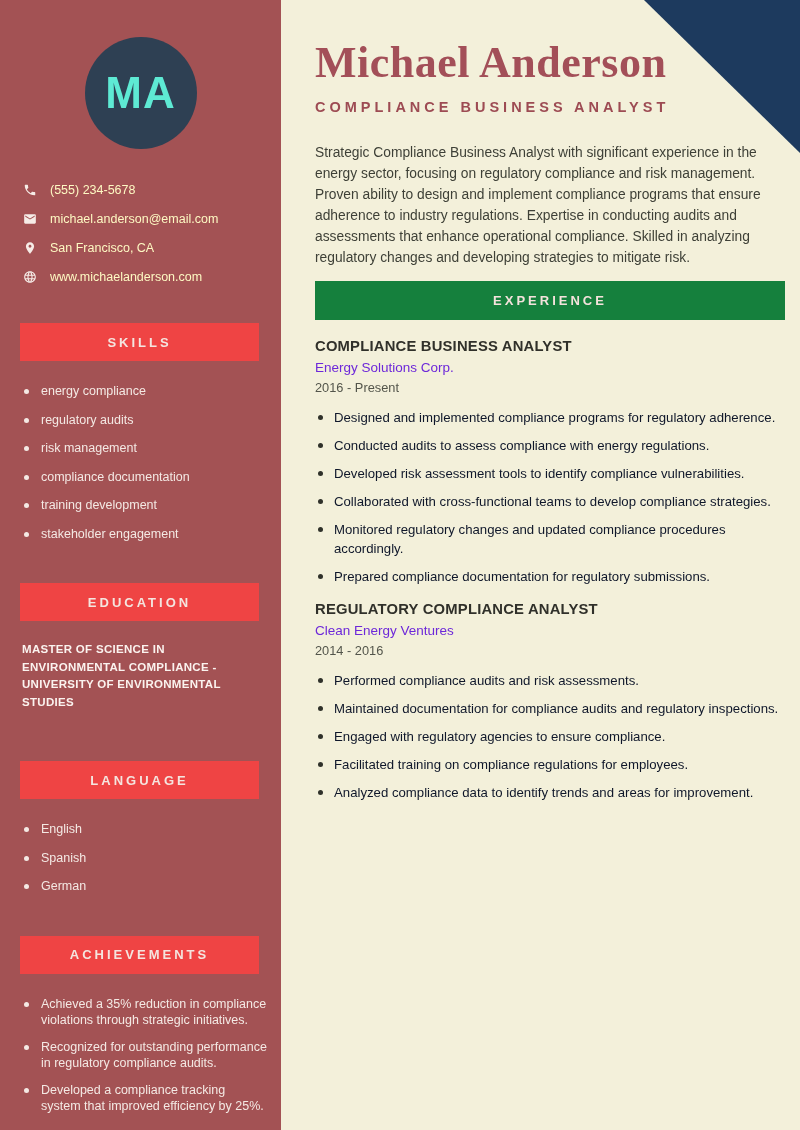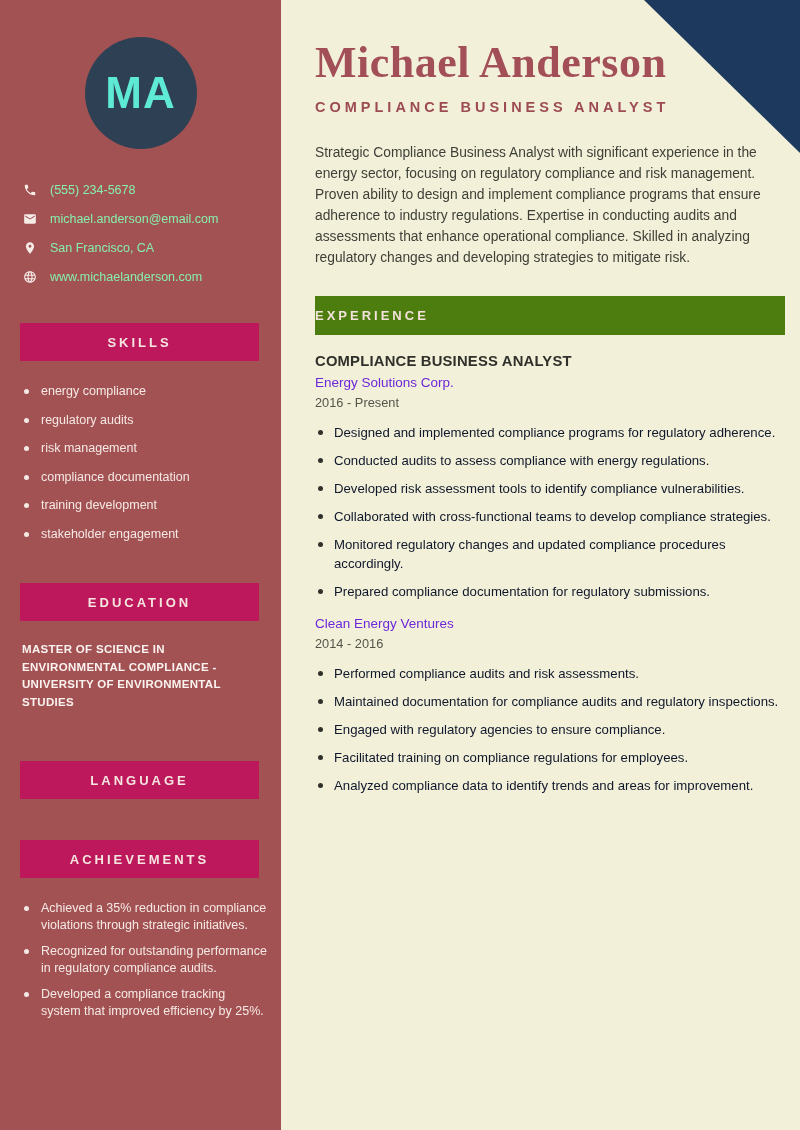--- a/index.html
+++ b/index.html
@@ -32,26 +32,26 @@
     letter-spacing: 1px;
   }
   .contact { margin: 26px 0 0 22px; }
   .contact-row { display: flex; align-items: center; height: 29px; }
   .contact-row .cicon {
     width: 15px; height: 15px; margin-right: 13px;
     display: inline-flex; align-items: center; justify-content: center;
     color: #f6ece7; flex-shrink: 0;
   }
   .contact-row .cicon svg { width: 14px; height: 14px; fill: #f6ece7; }
-  .contact-text { color: #86efac; font-size: 12.5px; }
+  .contact-text { color: #fef9c3; font-size: 12.5px; }
 
   .side-band {
     margin: 0 22px 0 20px;
     height: 38px;
-    background: #be185d;
+    background: #ef4444;
     display: flex; align-items: center; justify-content: center;
     color: #f4e5df;
     font-size: 13px; font-weight: bold;
     letter-spacing: 3px;
   }
   .band-skills { margin-top: 32px; }
   .band-education { margin-top: 41px; }
   .band-language { margin-top: 50px; }
   .band-achievements { margin-top: 41px; }
 
@@ -111,24 +111,24 @@
     color: #9d4b53;
   }
   .summary {
     margin-top: 27px;
     font-size: 13.8px;
     line-height: 21px;
     color: #3e4037;
     max-width: 452px;
   }
   .exp-band {
-    margin-top: 28px;
+    margin-top: 13px;
     height: 39px;
-    background: #4d7c0f;
-    display: flex; align-items: center; 
+    background: #15803d;
+    display: flex; align-items: center; justify-content: center;
     color: #f4e2dc;
     font-size: 13px; font-weight: bold;
     letter-spacing: 3px;
   }
   .job { margin-top: 18px; }
   .job + .job { margin-top: 15px; }
   .job-title {
     font-size: 14.8px;
     font-weight: bold;
     color: #30302a;
@@ -212,20 +212,26 @@
       </ul>
 
     <div class="side-band band-education">
       <span>EDUCATION</span>
     </div>
     <div class="education-text">MASTER OF SCIENCE IN ENVIRONMENTAL COMPLIANCE - UNIVERSITY OF ENVIRONMENTAL STUDIES</div>
 
     <div class="side-band band-language">
       <span>LANGUAGE</span>
     </div>
+    <ul class="side-list language-list">
+
+    <li>English</li>
+        <li>Spanish</li>
+        <li>German</li>
+      </ul>
 
     <div class="side-band band-achievements">
       <span>ACHIEVEMENTS</span>
     </div>
     <ul class="side-list achievements-list">
 
     <li>Achieved a 35% reduction in compliance violations through strategic initiatives.</li>
         <li>Recognized for outstanding performance in regulatory compliance audits.</li>
         <li>Developed a compliance tracking system that improved efficiency by 25%.</li>
       </ul>
@@ -253,20 +259,21 @@
       <li>Designed and implemented compliance programs for regulatory adherence.</li>
           <li>Conducted audits to assess compliance with energy regulations.</li>
           <li>Developed risk assessment tools to identify compliance vulnerabilities.</li>
           <li>Collaborated with cross-functional teams to develop compliance strategies.</li>
           <li>Monitored regulatory changes and updated compliance procedures accordingly.</li>
           <li>Prepared compliance documentation for regulatory submissions.</li>
         </ul>
     </section>
 
     <section class="job">
+      <div class="job-title">REGULATORY COMPLIANCE ANALYST</div>
       <div class="job-company">Clean Energy Ventures</div>
       <div class="job-dates">2014 - 2016</div>
       <ul class="job-bullets">
 
           <li>Performed compliance audits and risk assessments.</li>
           <li>Maintained documentation for compliance audits and regulatory inspections.</li>
           <li>Engaged with regulatory agencies to ensure compliance.</li>
           <li>Facilitated training on compliance regulations for employees.</li>
           <li>Analyzed compliance data to identify trends and areas for improvement.</li>
         </ul>

